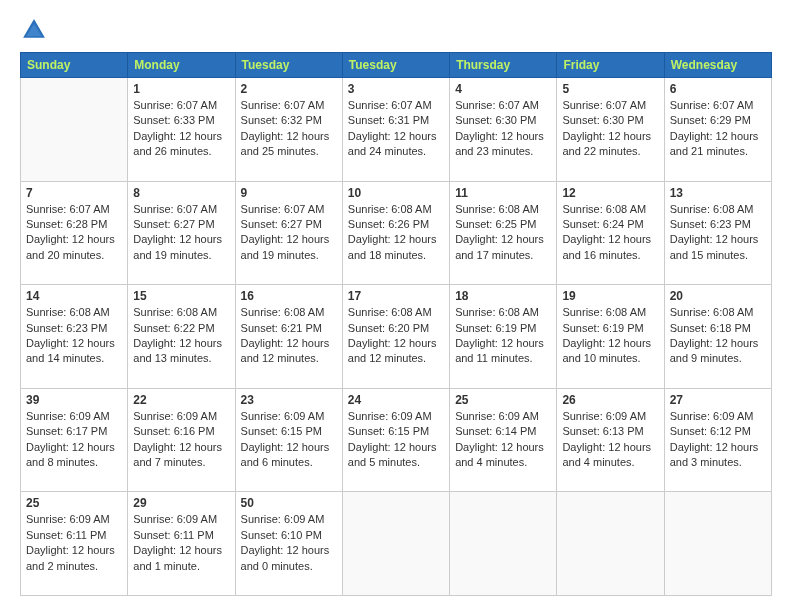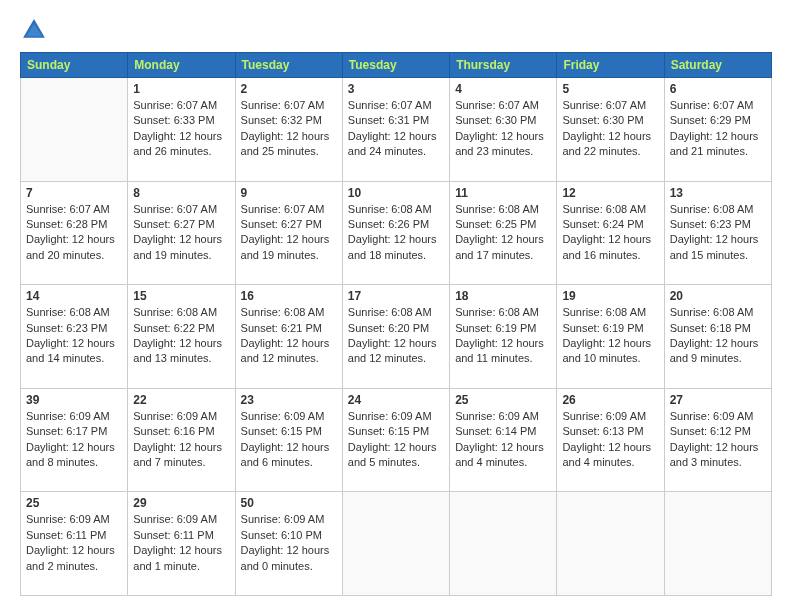--- a/index.html
+++ b/index.html
@@ -124,21 +124,21 @@
   <table class="calendar">
     <thead>
       <tr>
 
       <th>Sunday</th>
           <th>Monday</th>
           <th>Tuesday</th>
           <th>Tuesday</th>
           <th>Thursday</th>
           <th>Friday</th>
-          <th>Saturday</th>
+          <th>Wednesday</th>
         </tr>
     </thead>
     <tbody id="calendar-body">
     <tr>
           <td class="empty"></td>
           <td>
             <span class="day-num">1</span>
             <div class="day-detail" style="white-space: pre-line;">Sunrise: 6:07 AM
 Sunset: 6:33 PM
 Daylight: 12 hours

